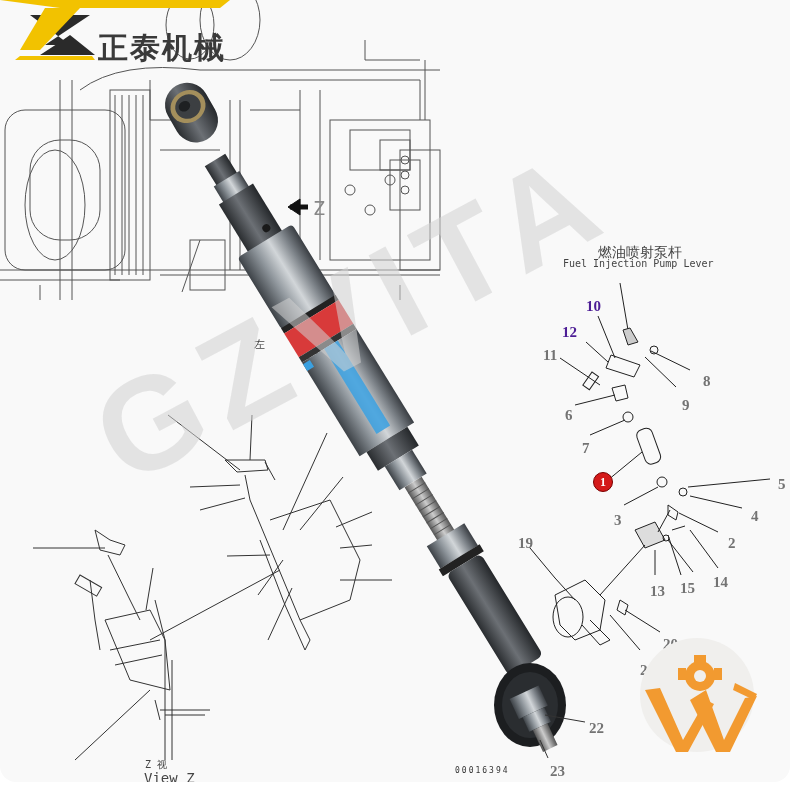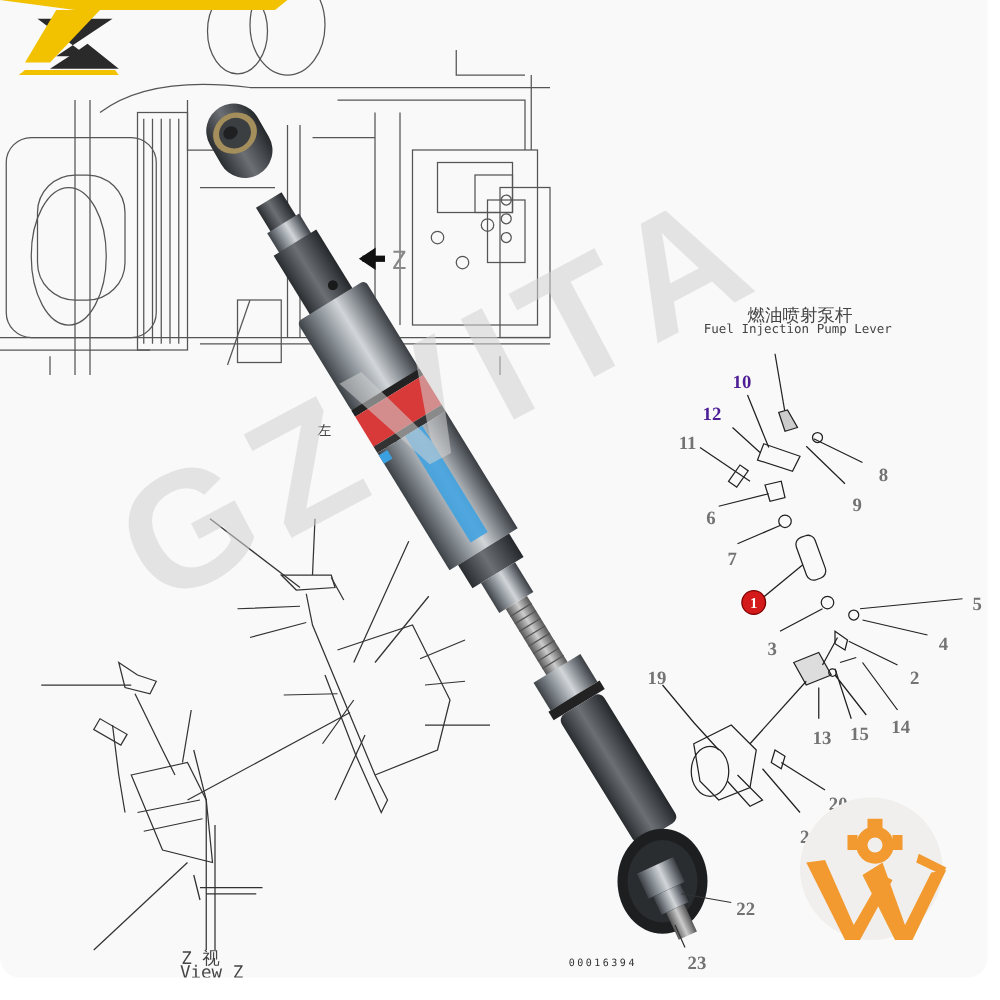--- a/index.html
+++ b/index.html
@@ -120,27 +120,28 @@
     </g>
   </svg>
 
   <svg class="layer" viewBox="0 0 790 782">
     <polygon points="0,0 230,0 220,8 60,8" fill="#f2c200"></polygon>
     <polygon points="30,15 90,15 45,45 70,45" fill="#2a2a2a"></polygon>
     <polygon points="45,8 80,8 40,50 20,50" fill="#f2c200"></polygon>
     <polygon points="40,55 95,55 70,35 60,42" fill="#2a2a2a"></polygon>
     <polygon points="15,60 95,60 92,56 20,56" fill="#f2c200"></polygon>
   </svg>
+  <div class="logo-text">正泰机械</div>
 
   <div class="diag-label" style="left:598px;top:244px;font-size:14px;">燃油喷射泵杆</div>
   <div class="diag-label" style="left:563px;top:258px;font-size:10px;text-align:center;">Fuel Injection Pump Lever</div>
   <div class="diag-label" style="left:254px;top:337px;font-size:11px;">左</div>
   <div class="diag-label" style="left:254px;top:350px;font-size:10px;letter-spacing:2px;margin-left:44px;">left</div>
   <div class="diag-label" style="left:313px;top:196px;font-size:20px;color:#888;">Z</div>
-  <div class="diag-label" style="left:145px;top:758px;font-size:14px;">Z 视</div>
+  <div class="diag-label" style="left:145px;top:758px;font-size:10px;">Z 视</div>
   <div class="diag-label" style="left:144px;top:770px;font-size:14px;">View Z</div>
   <div class="doc-num">00016394</div>
 
   <div id="callouts">
       <div class="callout faded" style="left: 586px; top: 298px;">10</div>
       <div class="callout faded" style="left: 562px; top: 324px; text-align: right;">12</div>
       <div class="callout" style="left: 543px; top: 347px;">11</div>
       <div class="callout" style="left: 703px; top: 373px;">8</div>
       <div class="callout" style="left: 682px; top: 397px;">9</div>
       <div class="callout" style="left: 565px; top: 407px;">6</div>

